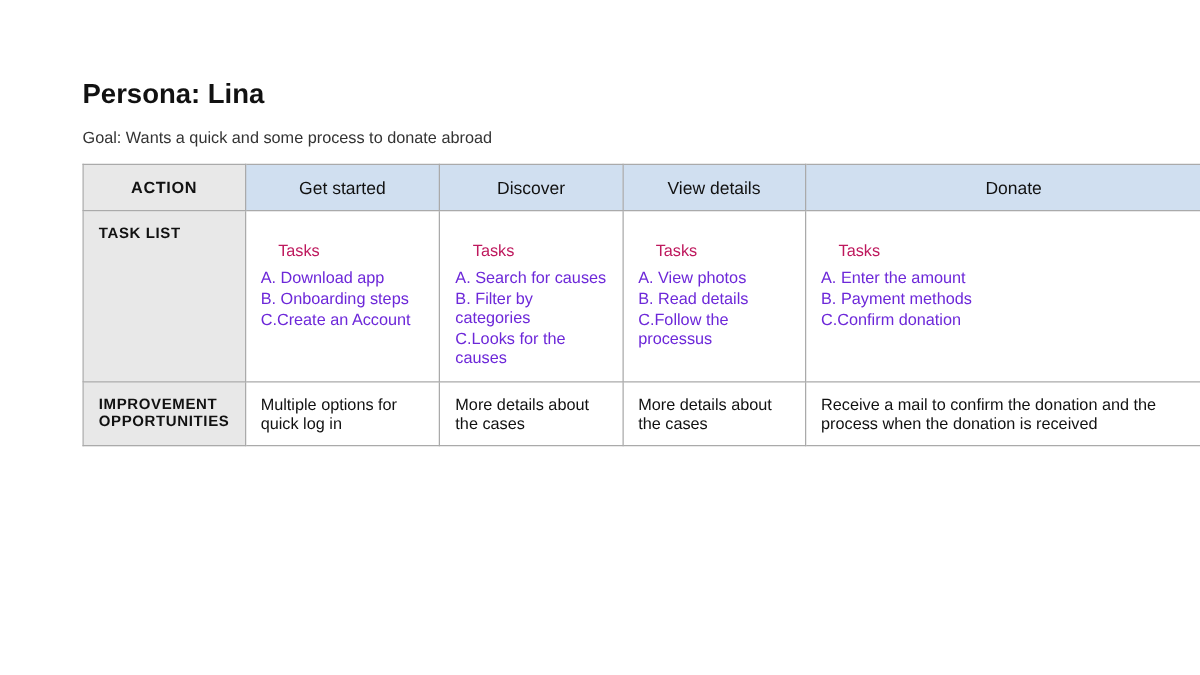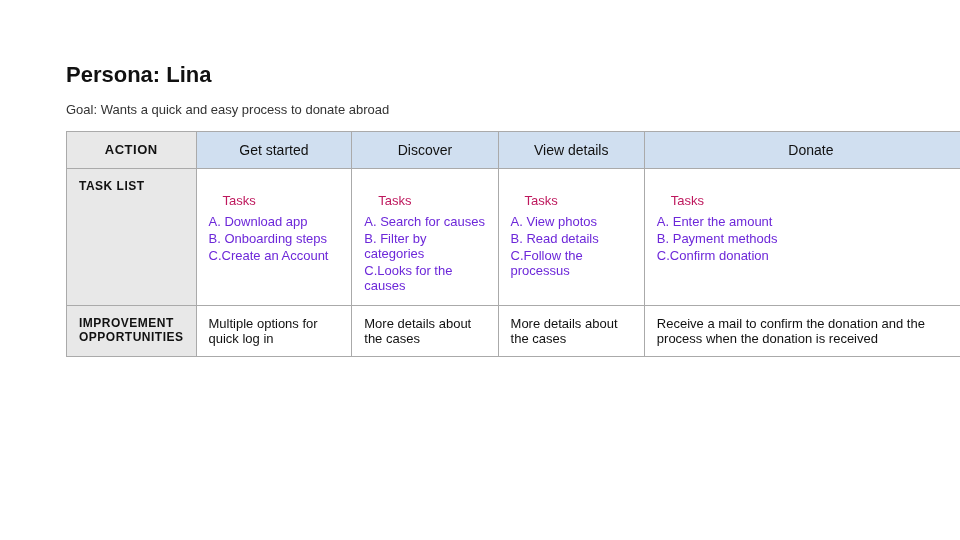--- a/index.html
+++ b/index.html
@@ -78,21 +78,21 @@
     .improvement-cell {
       background: #fff;
       font-size: 13px;
       vertical-align: top;
     }
   </style>
 </head>
 <body>
 
 <h1 class="persona-title">Persona: Lina</h1>
-<p class="persona-goal">Goal: Wants a quick and easy process to donate abroad</p>
+<p class="persona-goal">Goal: Wants a quick and some process to donate abroad</p>
 
 <table class="journey-table">
   <thead>
     <tr>
       <th class="col-header-action">ACTION</th>
       <th class="col-header-phase">Get started</th>
       <th class="col-header-phase">Discover</th>
       <th class="col-header-phase">View details</th>
       <th class="col-header-phase">Donate</th>
     </tr>

